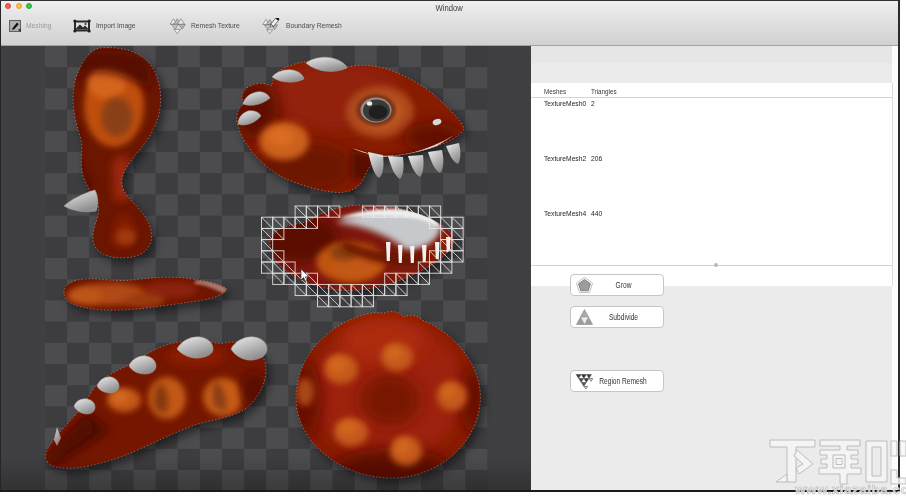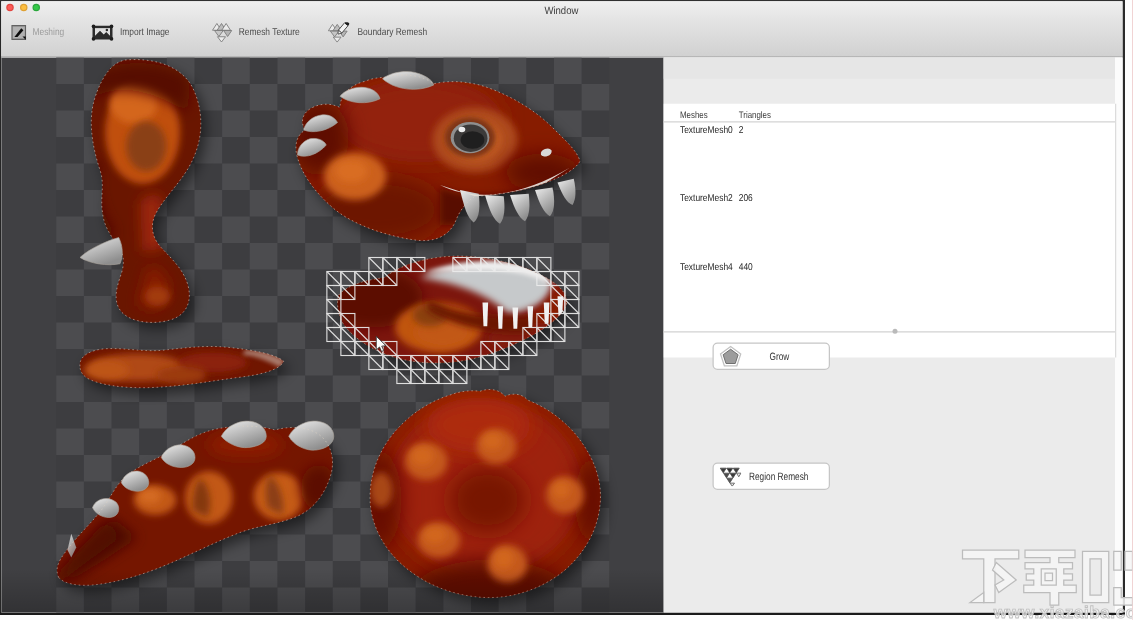--- a/index.html
+++ b/index.html
@@ -662,20 +662,29 @@
     </div>
     <div id="splitter"></div>
         <div id="splitdot"></div>
     <div class="rbtn" style="top:228px">
           <svg width="19" height="19" viewBox="0 0 19 19">
             <path d="M9.5 1.2 L17.6 7.1 L14.5 16.6 L4.5 16.6 L1.4 7.1 Z" fill="none" stroke="#c2c2c2" stroke-width="1"></path>
             <path d="M9.5 3.4 L15.5 7.8 L13.2 14.8 L5.8 14.8 L3.5 7.8 Z" fill="#9c9c9c" stroke="#6f6f6f" stroke-width="0.8"></path>
           </svg>
           <span class="lb">Grow</span>
         </div>
+    <div class="rbtn" style="top:259.5px">
+          <svg width="19" height="18" viewBox="0 0 19 18">
+            <path d="M9.5 1.5 L13.5 9 L5.5 9 Z" fill="#ababab" stroke="#888" stroke-width="0.6"></path>
+            <path d="M5.5 9 L9.5 16.5 L1.5 16.5 Z" fill="#9d9d9d" stroke="#888" stroke-width="0.6"></path>
+            <path d="M13.5 9 L17.5 16.5 L9.5 16.5 Z" fill="#9d9d9d" stroke="#888" stroke-width="0.6"></path>
+            <path d="M5.5 9 L13.5 9 L9.5 16.5 Z" fill="#ececec" stroke="#999" stroke-width="0.6"></path>
+          </svg>
+          <span class="lb">Subdivide</span>
+        </div>
     <div class="rbtn" style="top:323.5px">
           <svg width="18" height="16" viewBox="0 0 18 16">
             <g stroke="#4a4a4a" stroke-width="0.6">
               <path d="M1.2 1.5 L6 1.5 L3.6 5.3 Z" fill="#3c3c3c"></path>
               <path d="M6.4 1.5 L11.2 1.5 L8.8 5.3 Z" fill="#2c2c2c"></path>
               <path d="M11.6 1.5 L16.4 1.5 L14 5.3 Z" fill="#3c3c3c"></path>
               <path d="M3.8 5.5 L8.6 5.5 L6.2 9.3 Z" fill="#4c4c4c"></path>
               <path d="M9 5.5 L13.8 5.5 L11.4 9.3 Z" fill="#3a3a3a"></path>
               <path d="M6.4 9.5 L11.2 9.5 L8.8 13.3 Z" fill="#585858"></path>
               <path d="M14.2 5.5 L17.8 5.5 L16 8.4 Z" fill="#e6e6e6"></path>

